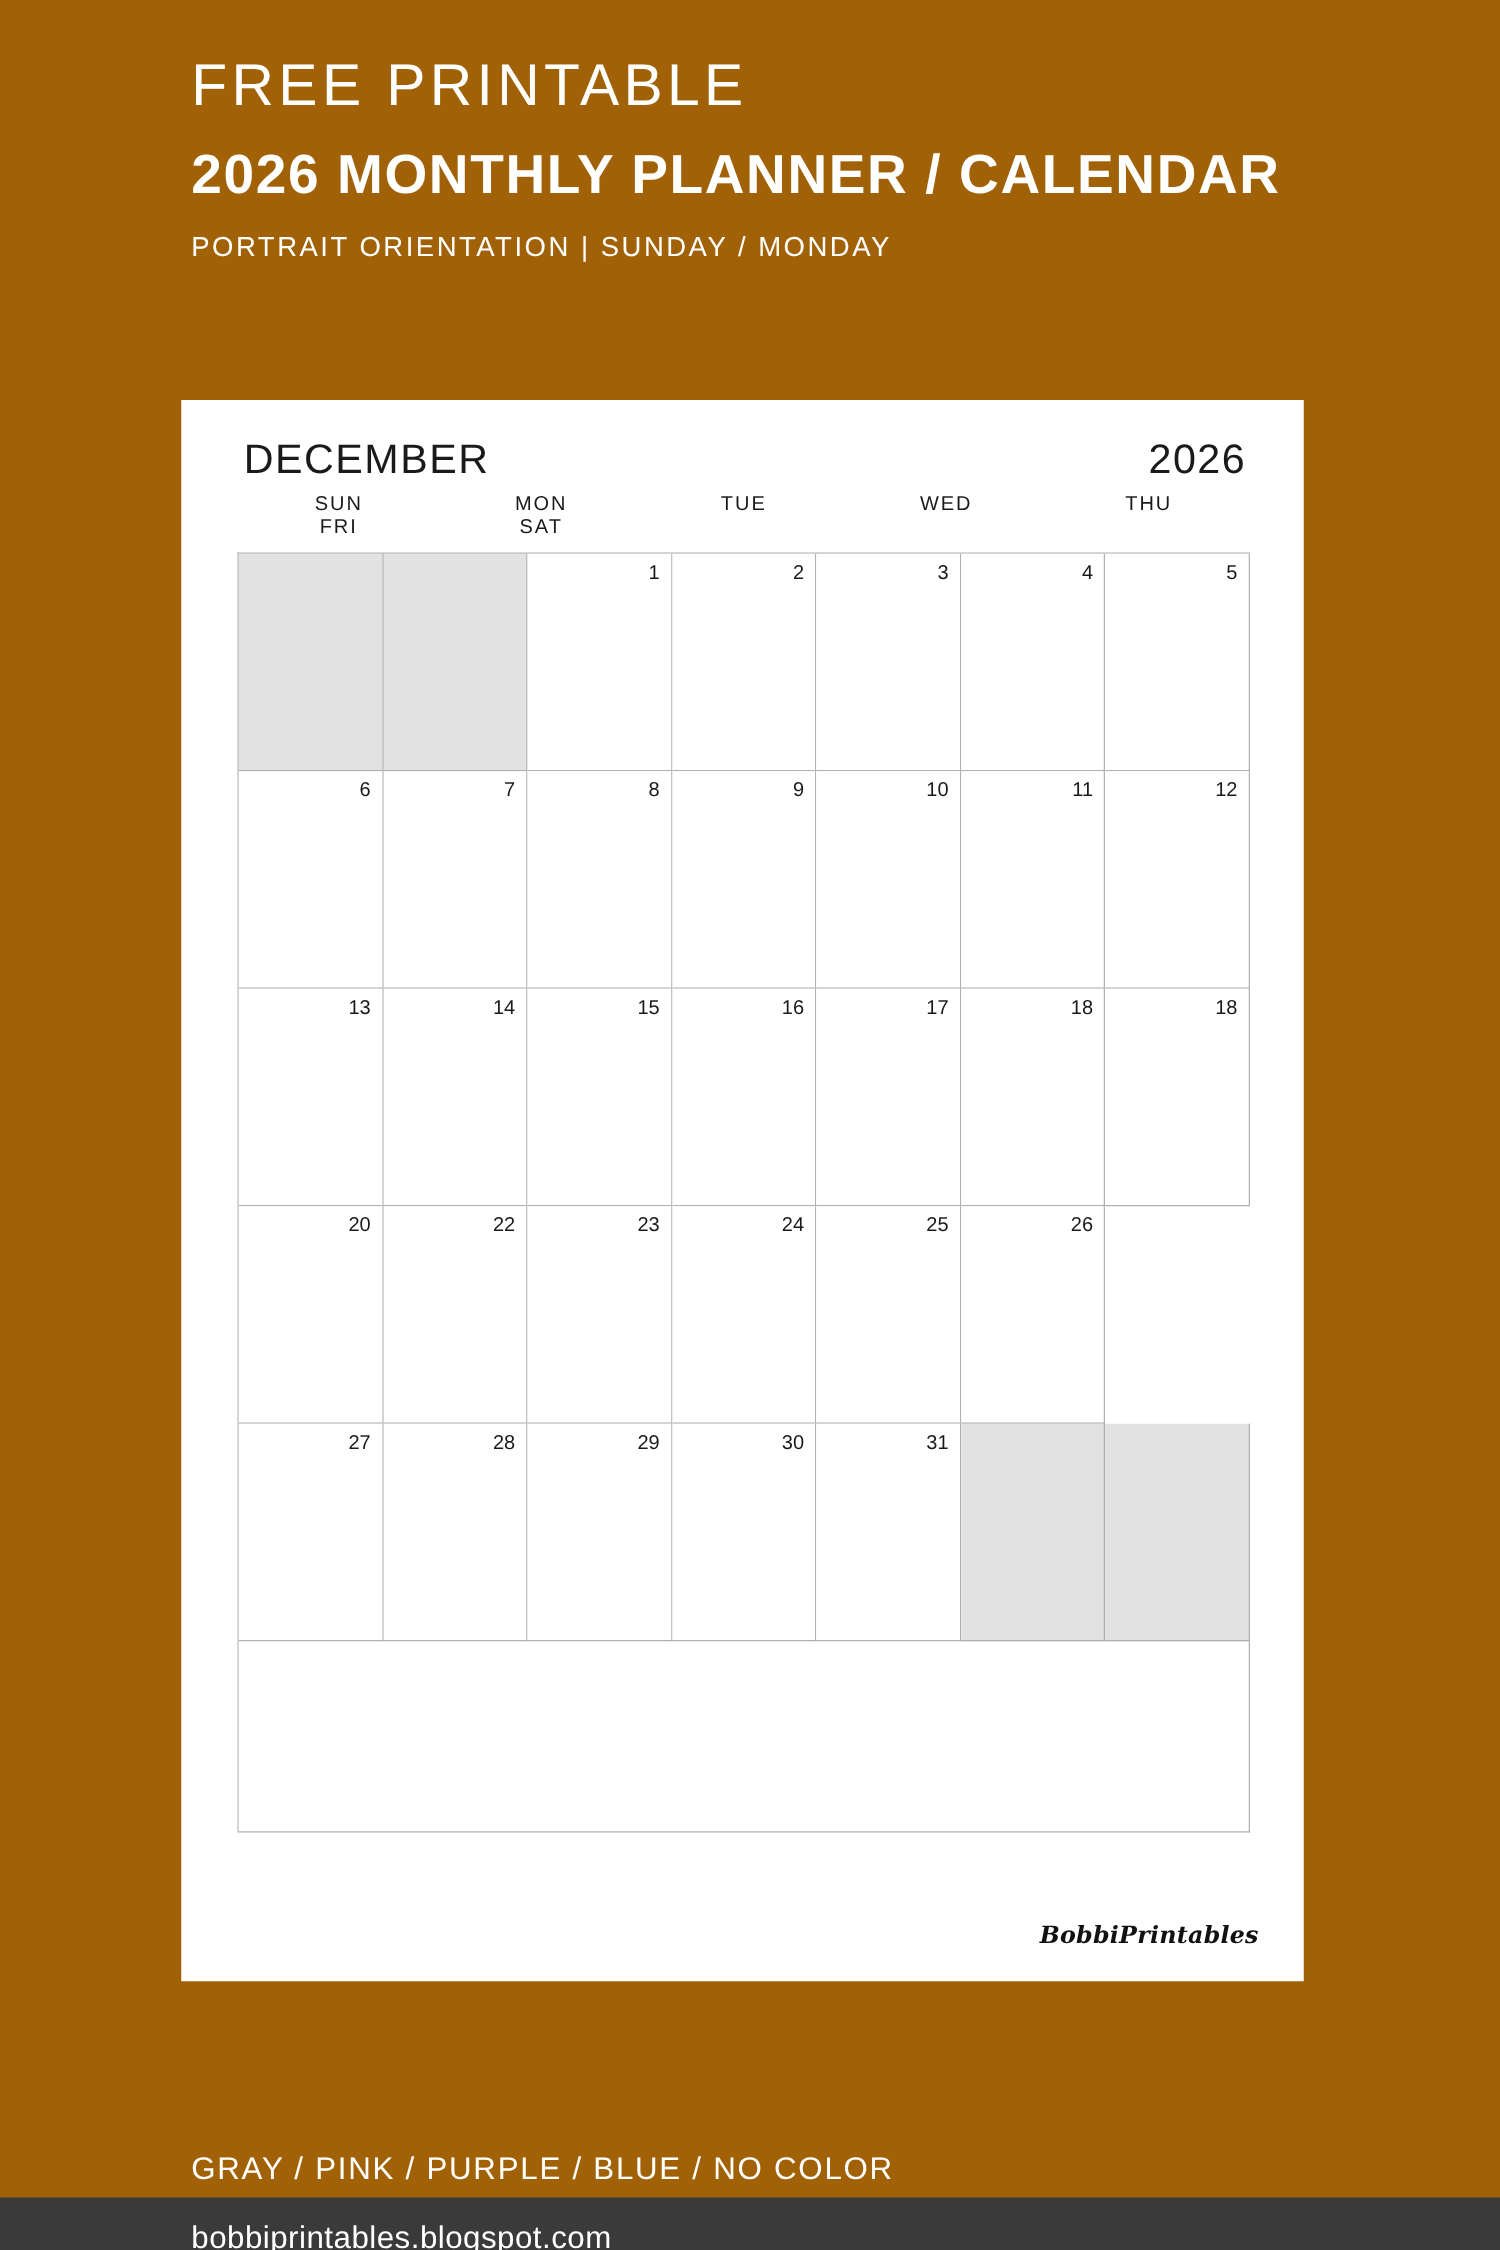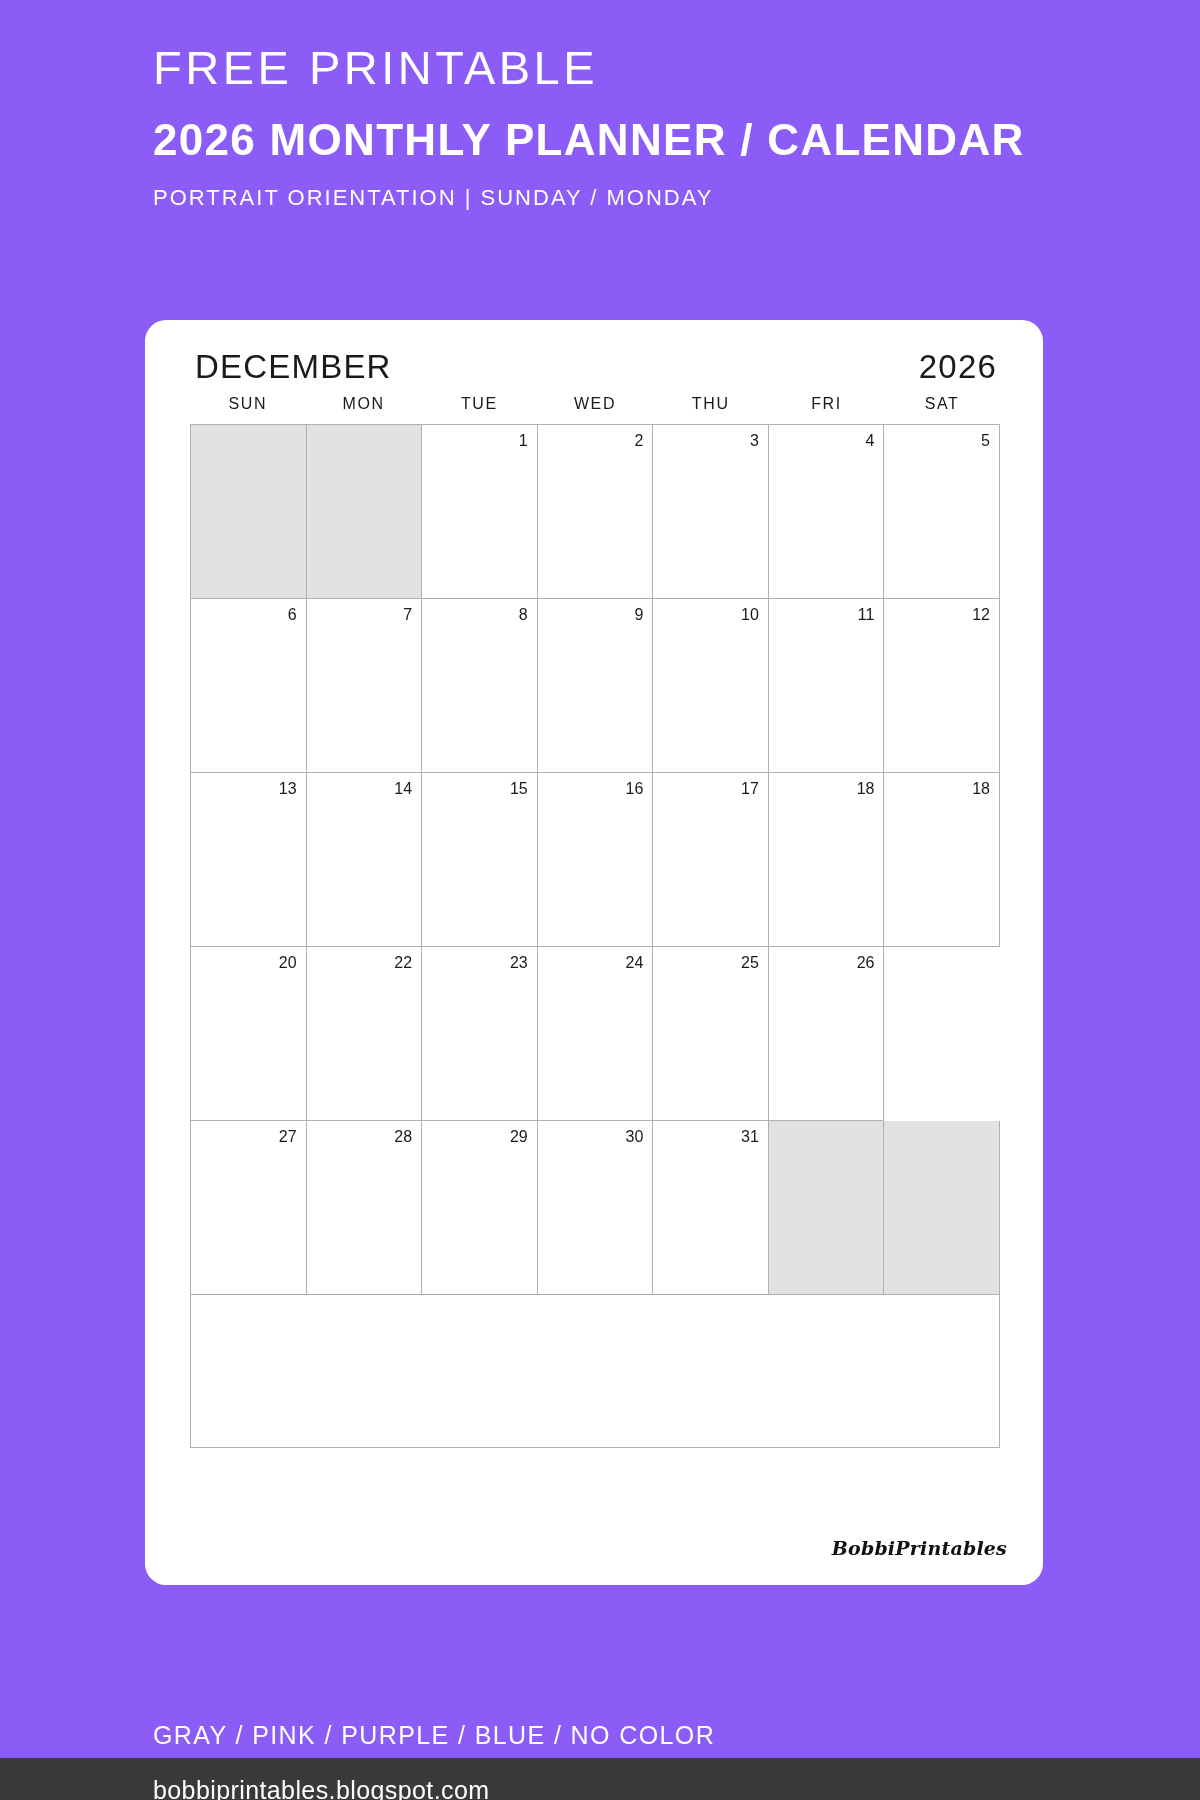--- a/index.html
+++ b/index.html
@@ -10,21 +10,21 @@
     width: 1200px;
     height: 1800px;
     background: #3a3a3a;
     font-family: "Liberation Sans", sans-serif;
     overflow: hidden;
   }
   .page {
     position: relative;
     width: 1200px;
     height: 1758px;
-    background: #8b5cf6;
+    background: #a16207;
     box-sizing: border-box;
   }
   .header {
     position: absolute;
     left: 153px;
     top: 42px;
     width: 900px;
   }
   .title-free {
     color: #ffffff;
@@ -50,21 +50,20 @@
     line-height: 1.1;
   }
   .sheet {
     position: absolute;
     left: 145px;
     top: 320px;
     width: 898px;
     height: 1265px;
     background: #ffffff;
     box-shadow: 0 0 0 0 rgba(0,0,0,0);
-    border-radius: 21px;
   }
   .cal-wrap {
     position: absolute;
     left: 45px;
     top: 30px;
     width: 810px;
   }
   .cal-head {
     display: flex;
     align-items: flex-end;
@@ -81,21 +80,21 @@
   }
   .cal-year {
     font-size: 33px;
     color: #1a1a1a;
     letter-spacing: 1.2px;
     font-weight: 400;
     line-height: 1;
   }
   .dow-row {
     display: grid;
-    grid-template-columns: repeat(7, 1fr);
+    grid-template-columns: repeat(5, 1fr);
     margin-bottom: 11px;
   }
   .dow {
     text-align: center;
     font-size: 16px;
     letter-spacing: 1.6px;
     color: #1a1a1a;
     font-weight: 400;
   }
   .grid {

